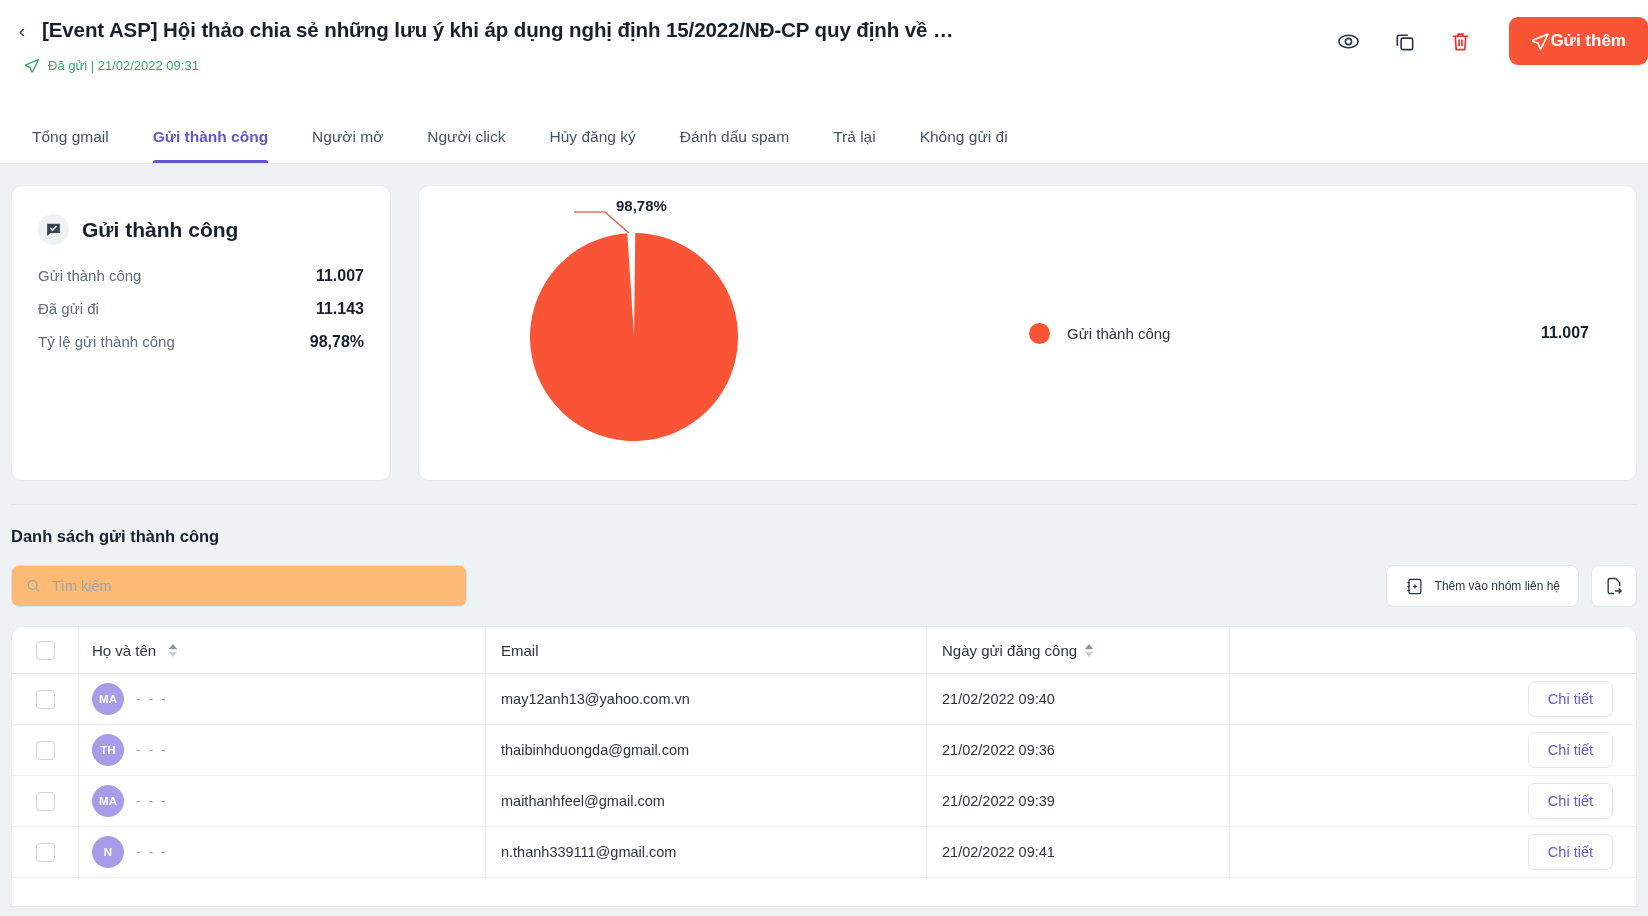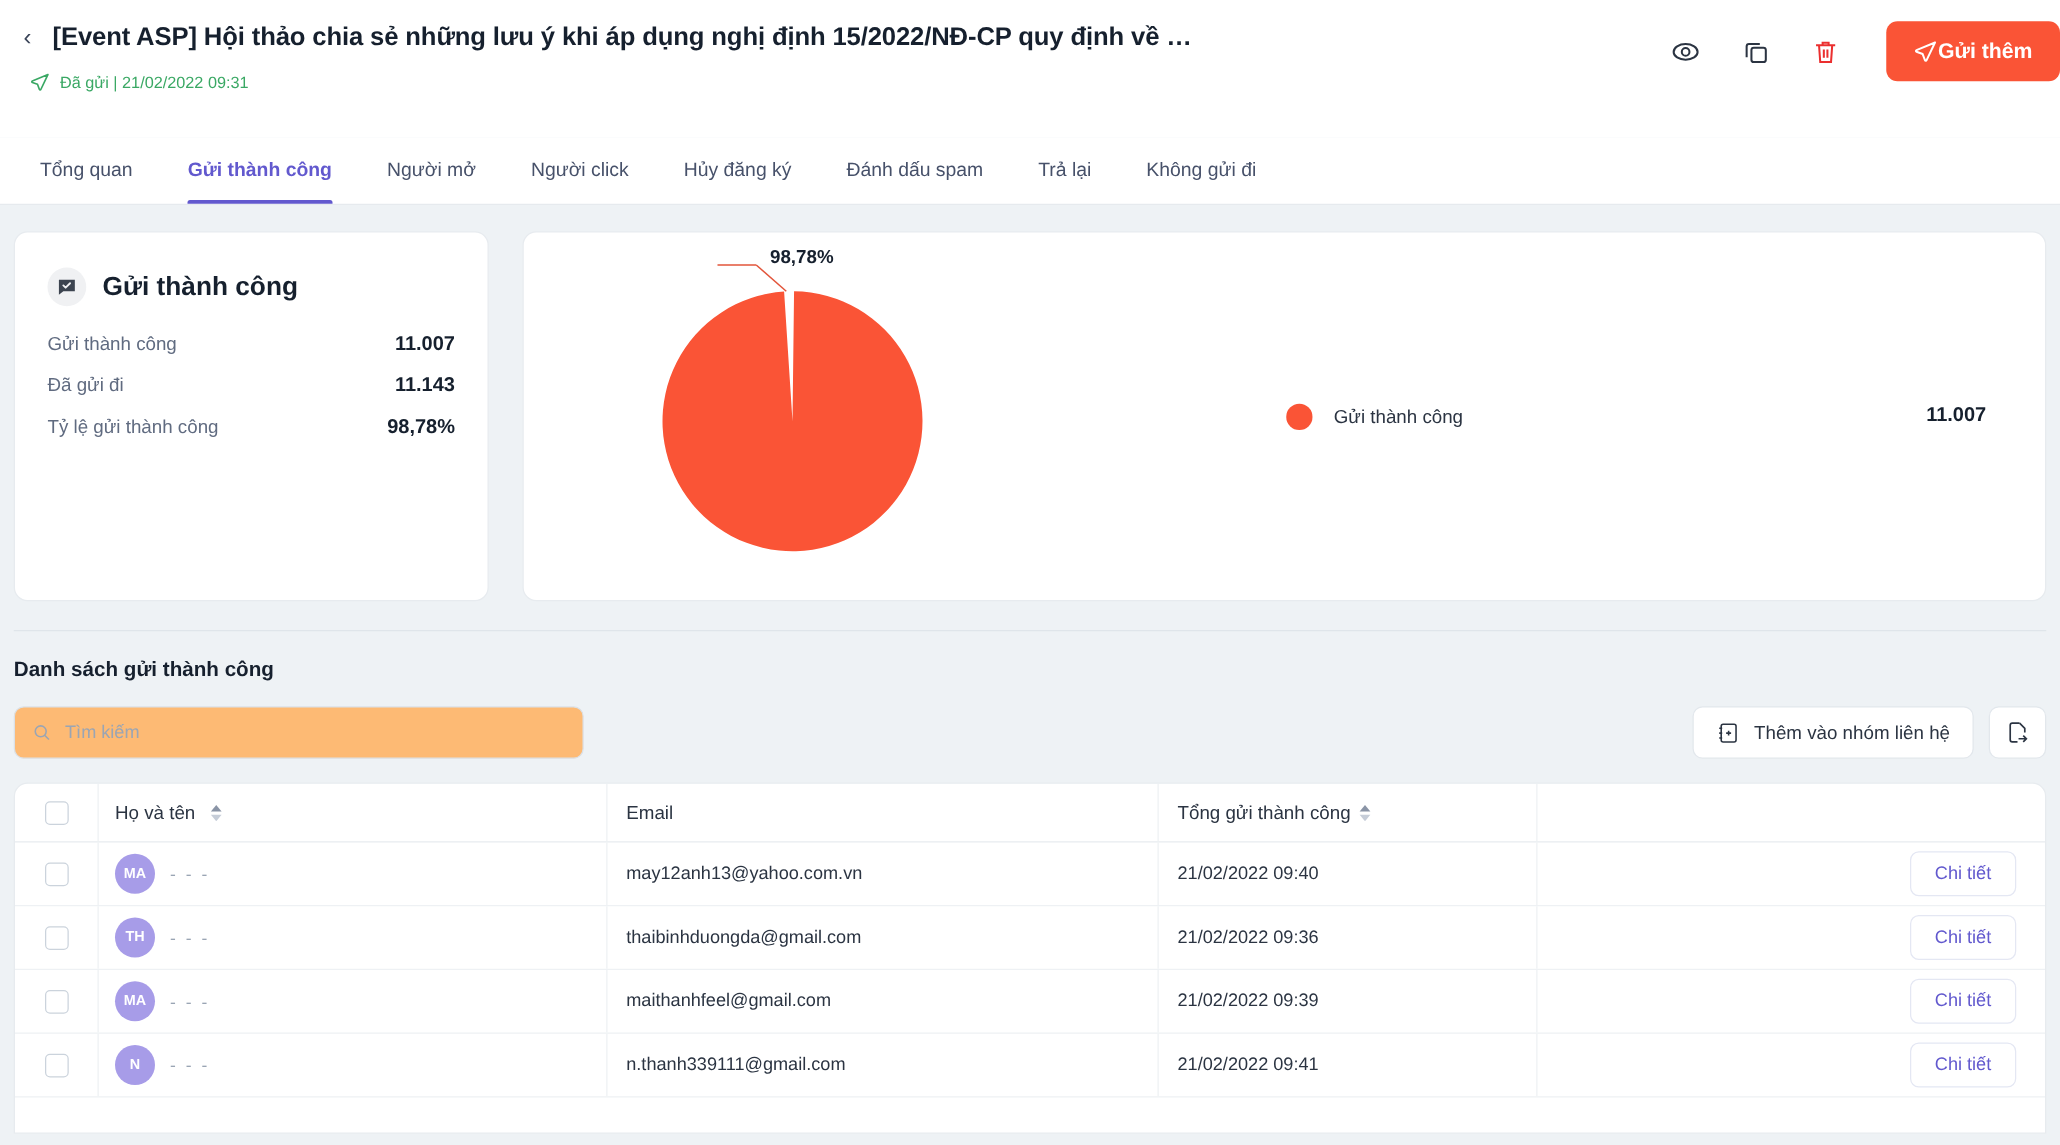--- a/index.html
+++ b/index.html
@@ -119,21 +119,21 @@
   .search-input {
     border: none; outline: none; font-size: 14.5px; color: #2b3442;
     width: 100%; background: transparent;
     font-family: "Liberation Sans", sans-serif;
   }
   .search-input::placeholder { color: #9aa5b4; }
   .toolbar-right { margin-left: auto; display: flex; gap: 12px; }
   .btn-outline {
     height: 42px; background: #fff; border: 1px solid #e2e7ec; border-radius: 8px;
     display: flex; align-items: center; gap: 11px; padding: 0 18px;
-    font-size: 15px; color: #2b3442; cursor: pointer;
+    font-size: 12px; color: #2b3442; cursor: pointer;
     font-family: "Liberation Sans", sans-serif;
   }
   .btn-square {
     width: 46px; height: 42px; background: #fff; border: 1px solid #e2e7ec;
     border-radius: 8px; display: flex; align-items: center;
     justify-content: center; cursor: pointer;
   }
 
   
   .table-wrap {
@@ -222,21 +222,21 @@
         <svg width="19" height="19" viewBox="0 0 24 24">
             <path d="M21.5 2.5 2.8 10.2c-.8.3-.8 1.4 0 1.7l6.2 2.3 2.3 6.2c.3.8 1.4.8 1.7 0L21.5 2.5z" fill="none" stroke="#fff" stroke-width="2" stroke-linejoin="round"></path>
           </svg>
         <span>Gửi thêm</span>
       </button>
     </div>
   </div>
 
   <div class="tabs">
     <div class="tab">
-        <span>Tổng quan</span>
+        <span>Tổng gmail</span>
       </div>
     <div class="tab active">
         <span>Gửi thành công</span>
       </div>
     <div class="tab">
         <span>Người mở</span>
       </div>
     <div class="tab">
         <span>Người click</span>
       </div>
@@ -343,21 +343,21 @@
             </svg>
           <svg width="10" height="6" viewBox="0 0 10 6">
               <path d="M5 6 0.7 0.8h8.6z" fill="#c6cdd8"></path>
             </svg>
         </span>
       </div>
       <div class="c-email">
         <span class="th">Email</span>
       </div>
       <div class="c-date">
-        <span class="th">Tổng gửi thành công</span>
+        <span class="th">Ngày gửi đăng công</span>
         <span class="sort-ico" style="margin-left:7px;">
           <svg width="10" height="6" viewBox="0 0 10 6">
               <path d="M5 0 9.3 5.2H0.7z" fill="#8a94a6"></path>
             </svg>
           <svg width="10" height="6" viewBox="0 0 10 6">
               <path d="M5 6 0.7 0.8h8.6z" fill="#c6cdd8"></path>
             </svg>
         </span>
       </div>
       <div class="c-act"></div>

